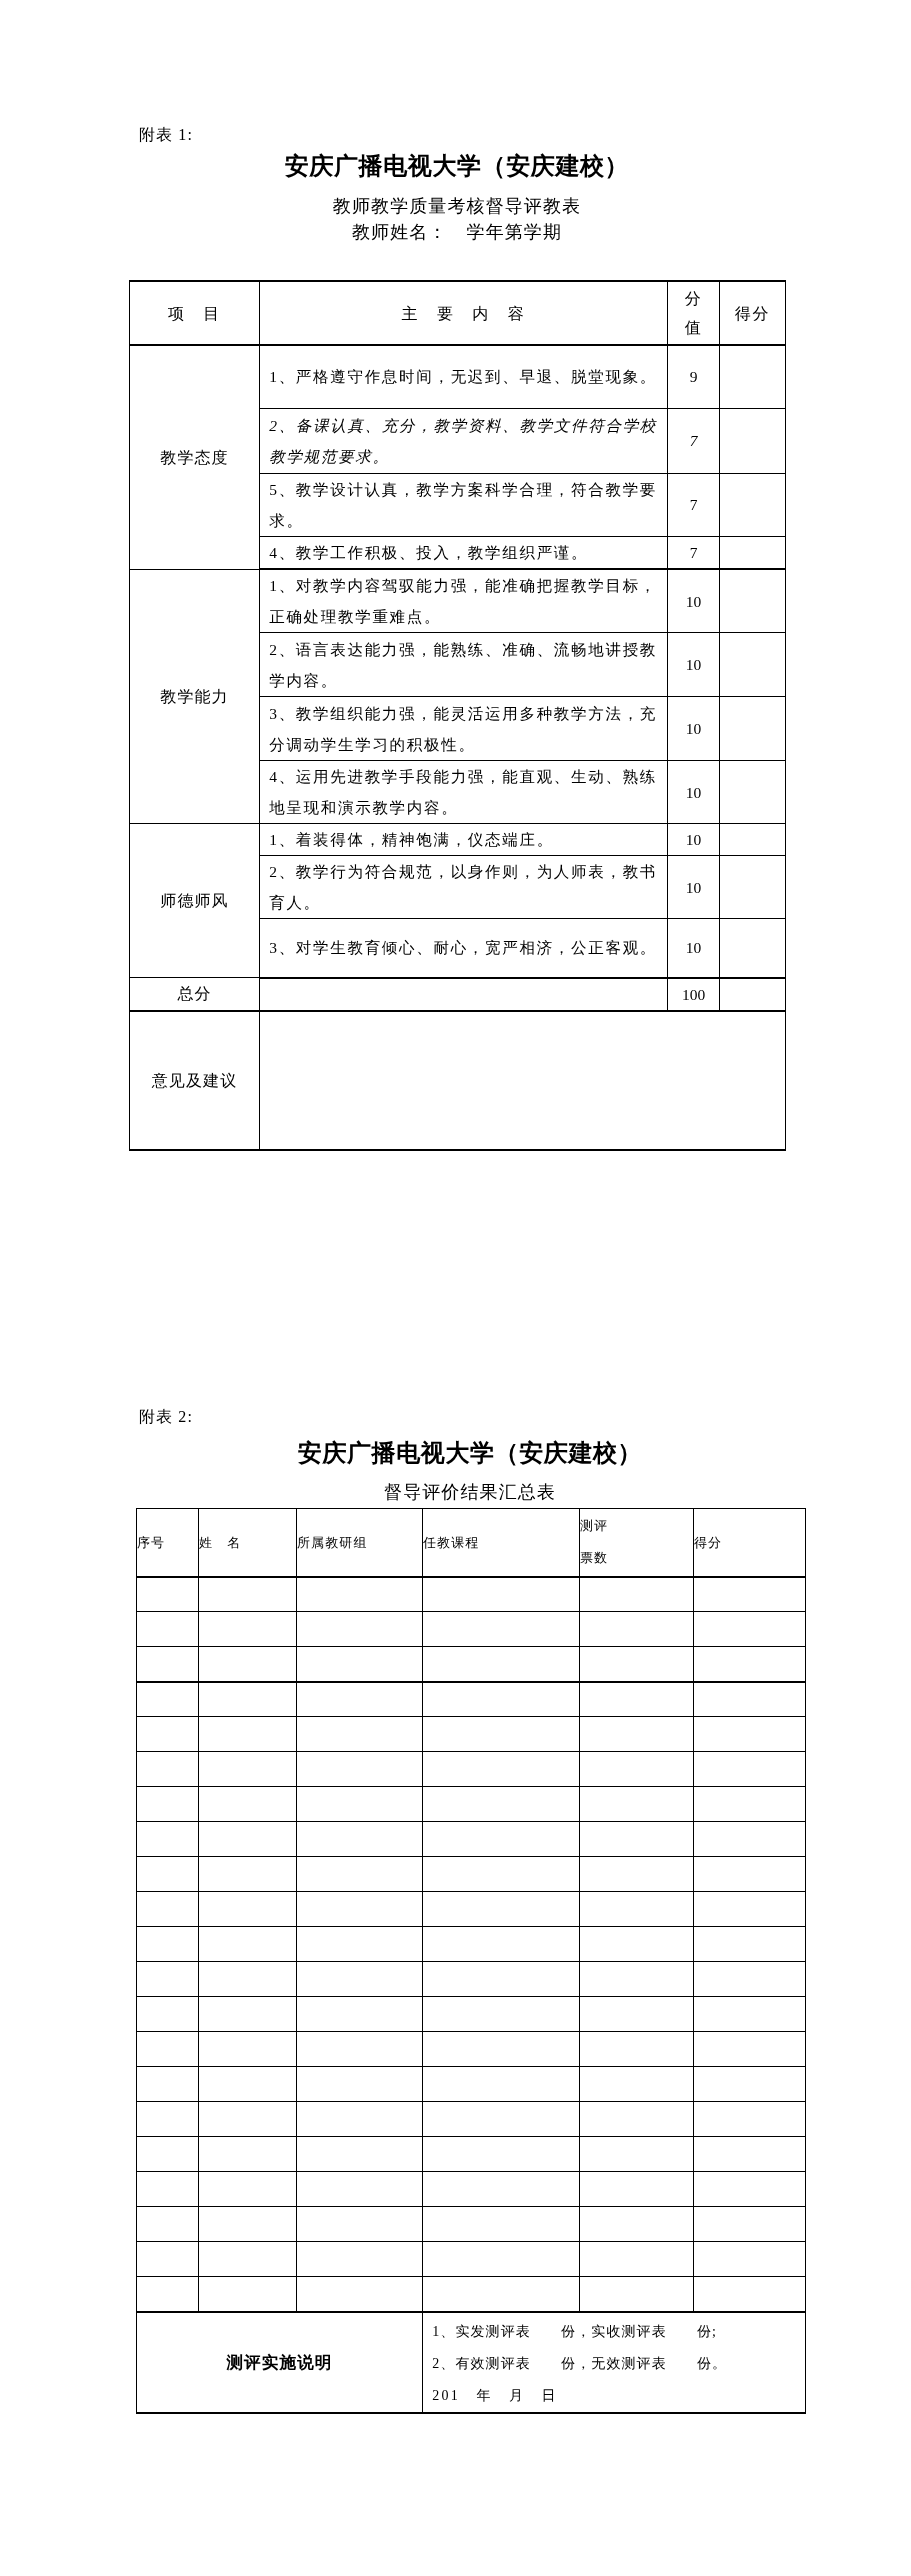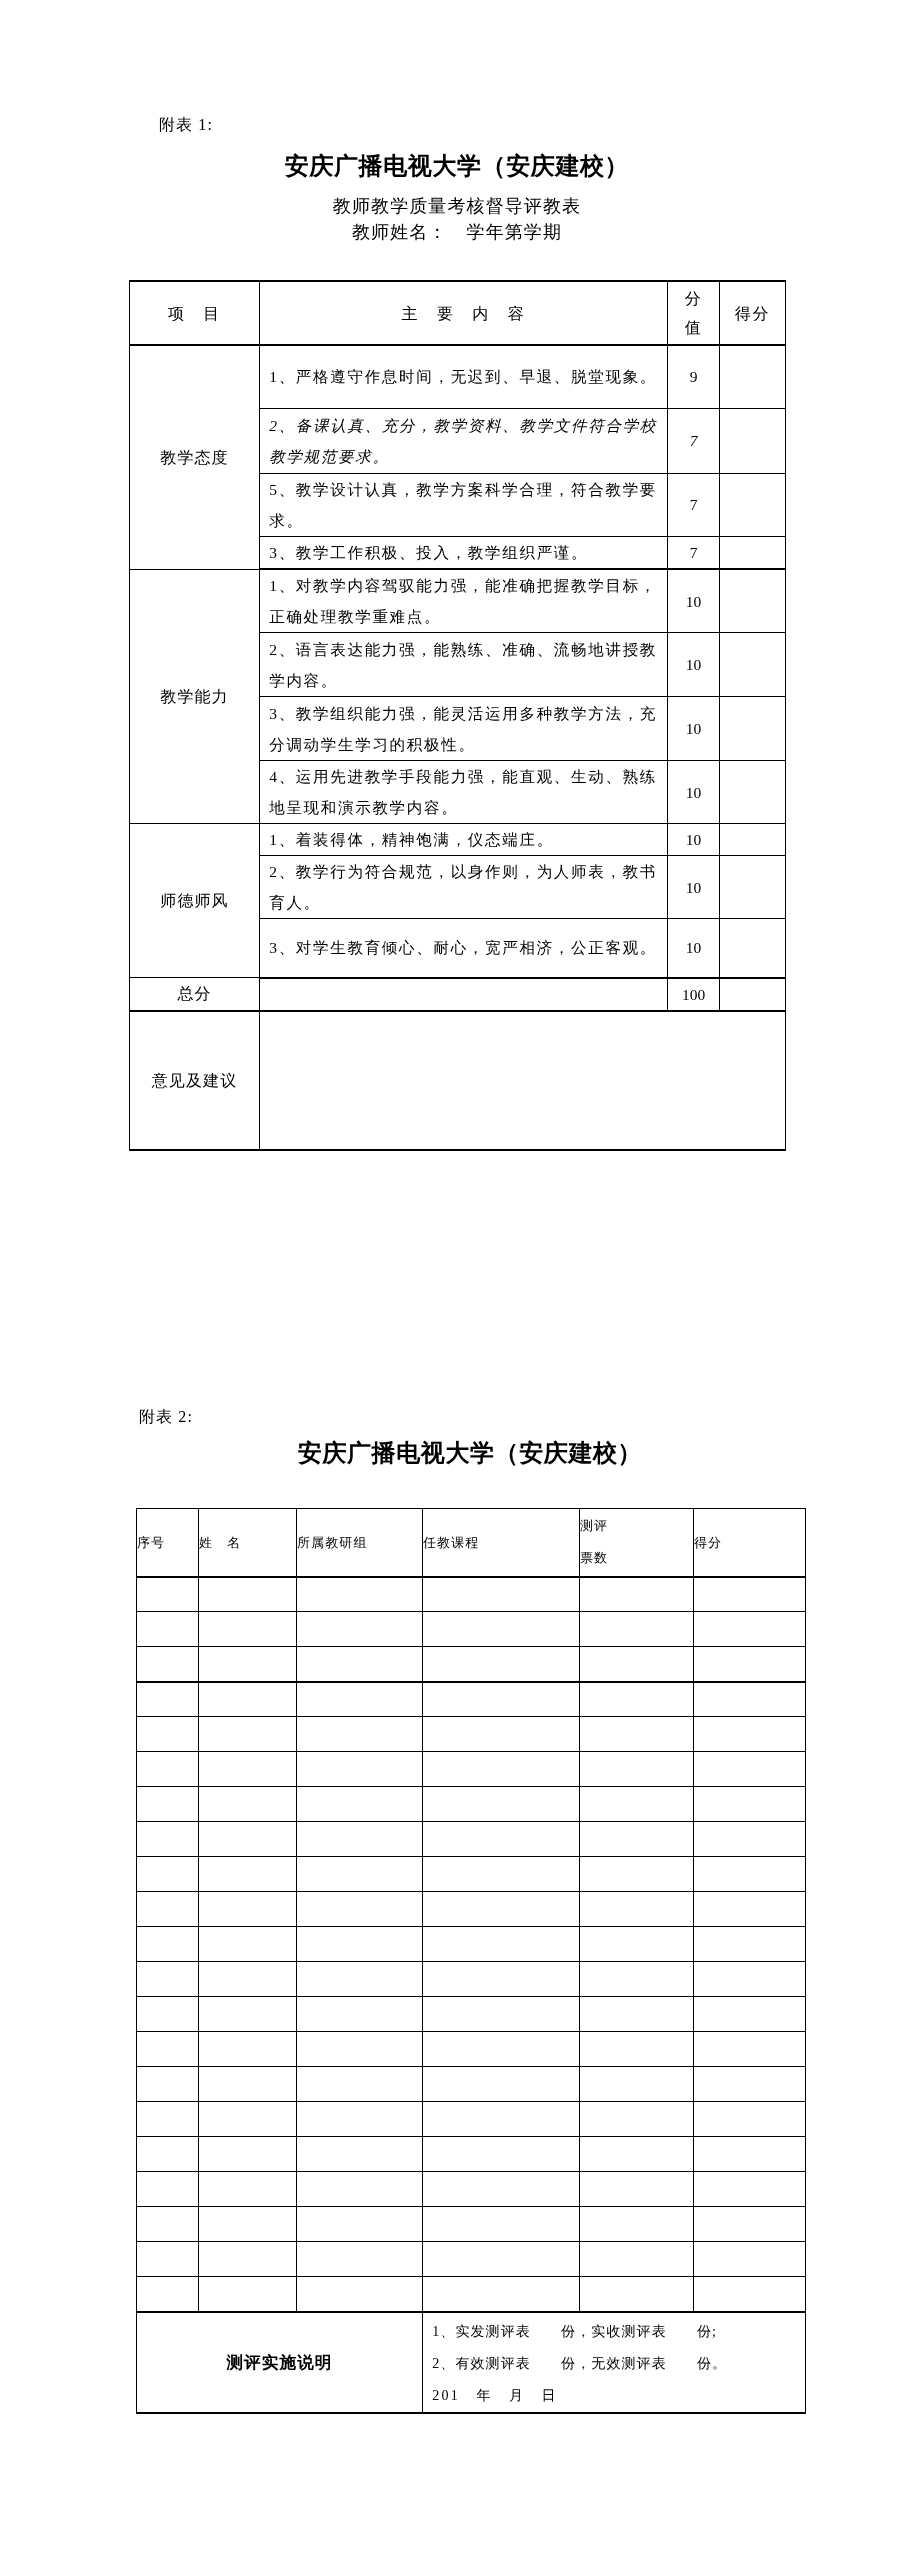--- a/index.html
+++ b/index.html
@@ -73,21 +73,21 @@
     line-height:32px; letter-spacing:1.1px; font-size:14px;
     vertical-align:top; padding-top:3.4px;
   }
   .date-line{ text-align:left; padding-right:120px; letter-spacing:2.3px; }
 </style>
 </head>
 <body>
 
 <div class="page">
 
-  <div class="tag-label" style="top:115px;margin-left:20px;">附表 1:</div>
+  <div class="tag-label" style="top:125px;">附表 1:</div>
 
   <div class="center-wrap" style="left:129px; width:656px; top:150px;">
     <span class="doc-title">安庆广播电视大学（安庆建校）</span>
   </div>
   <div class="center-wrap" style="left:129px; width:656px; top:194px;">
     <span class="doc-subtitle">教师教学质量考核督导评教表</span>
   </div>
   <div class="center-wrap" style="left:129px; width:656px; top:220px;">
     <span class="doc-subtitle">教师姓名：　学年第学期</span>
   </div>
@@ -117,21 +117,21 @@
       <td class="txt">2、备课认真、充分，教学资料、教学文件符合学校教学规范要求。</td>
       <td class="num">7</td>
       <td></td>
     </tr>
     <tr style="height:63px;">
       <td class="txt">5、教学设计认真，教学方案科学合理，符合教学要求。</td>
       <td class="num">7</td>
       <td></td>
     </tr>
     <tr class="thick-b" style="height:33px;">
-      <td class="txt">3、教学工作积极、投入，教学组织严谨。</td>
+      <td class="txt">4、教学工作积极、投入，教学组织严谨。</td>
       <td class="num">7</td>
       <td></td>
     </tr>
     <tr style="height:62px;">
       <td class="sec" rowspan="4">教学能力</td>
       <td class="txt">1、对教学内容驾驭能力强，能准确把握教学目标，正确处理教学重难点。</td>
       <td class="num">10</td>
       <td></td>
     </tr>
     <tr style="height:64px;">
@@ -175,20 +175,23 @@
       <td class="sec">意见及建议</td>
       <td colspan="3"></td>
     </tr>
   </tbody>
     </table>
 
   <div class="tag-label" style="top:1407px;">附表 2:</div>
 
   <div class="center-wrap" style="left:136px; width:668px; top:1437px;">
     <span class="doc-title">安庆广播电视大学（安庆建校）</span>
+  </div>
+  <div class="center-wrap" style="left:136px; width:668px; top:1480px;">
+    <span class="doc-subtitle">督导评价结果汇总表</span>
   </div>
 
   <table class="sheet" id="table2">
     <colgroup>
         <col style="width:62px">
         <col style="width:98px">
         <col style="width:126px">
         <col style="width:157px">
         <col style="width:114px">
         <col style="width:112px">

